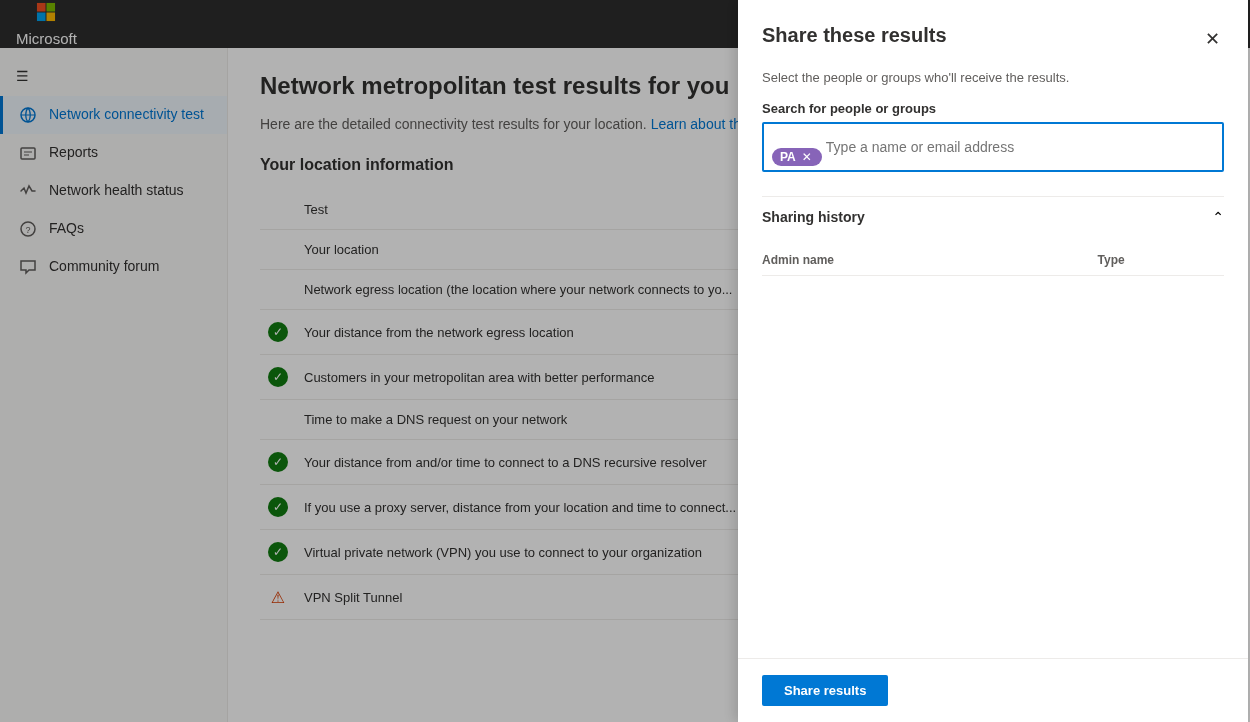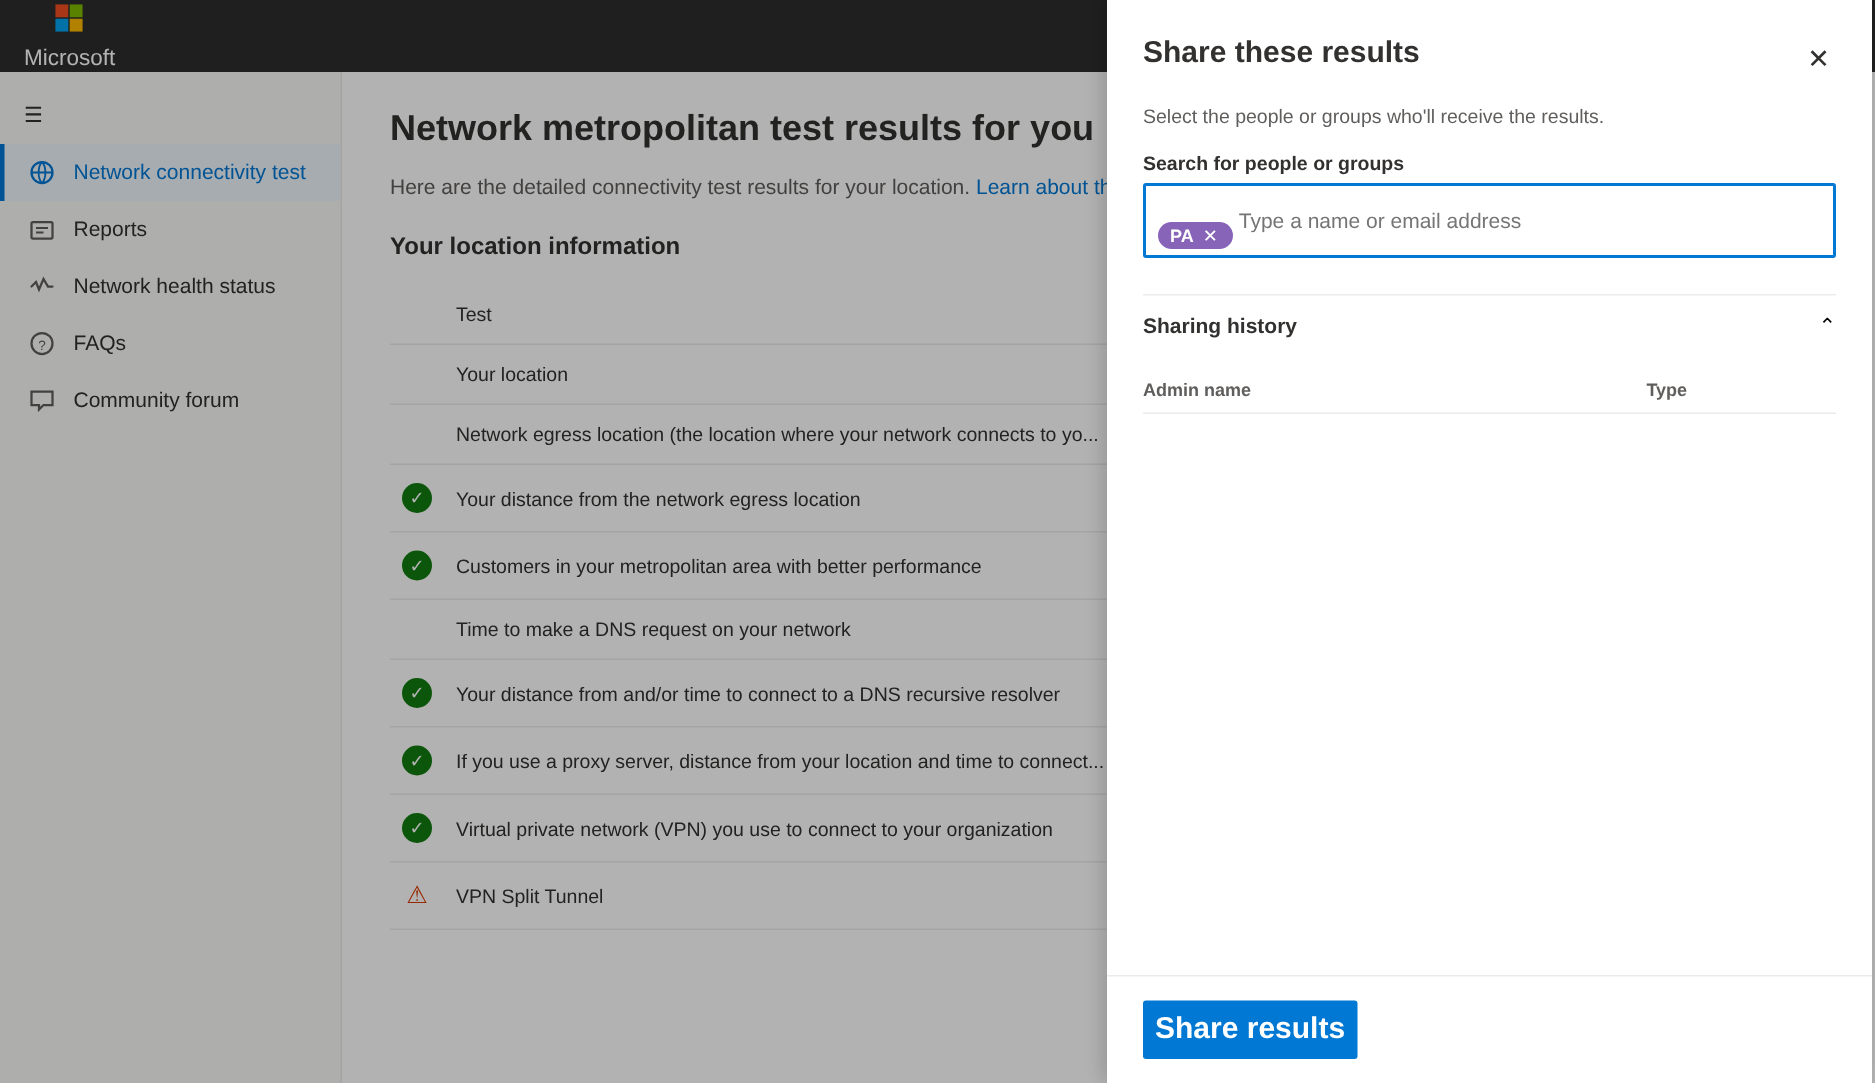--- a/index.html
+++ b/index.html
@@ -281,26 +281,26 @@
       font-weight: 600;
       color: #605e5c;
       padding: 8px 0;
       border-bottom: 1px solid #edebe9;
     }
     .modal-footer {
       padding: 16px 24px;
       border-top: 1px solid #edebe9;
     }
     .share-btn {
-      padding: 8px 8px;
+      padding: 8px 22px;
       background: #0078d4;
       color: white;
       border: none;
       border-radius: 2px;
-      font-size: 20px;
+      font-size: 13px;
       cursor: pointer;
       font-weight: 600;
     }
   </style>
 </head>
 <body>
 
 <div class="topbar">
   <div class="topbar-logo">
     <svg class="ms-logo" viewBox="0 0 21 21">

